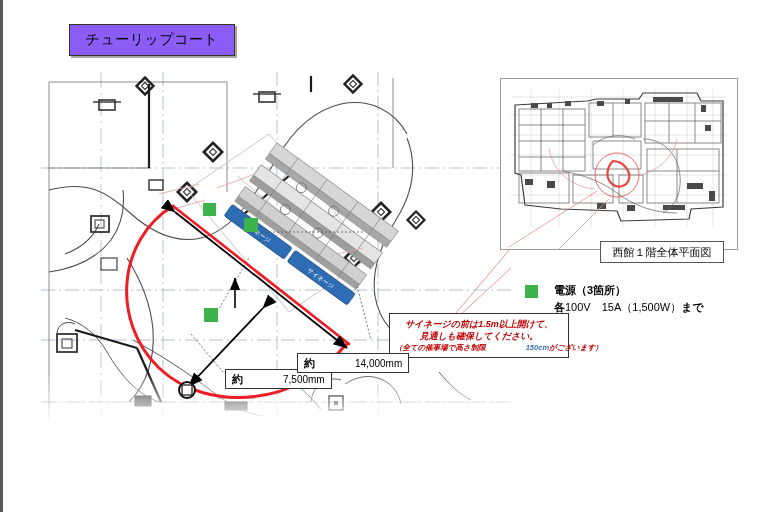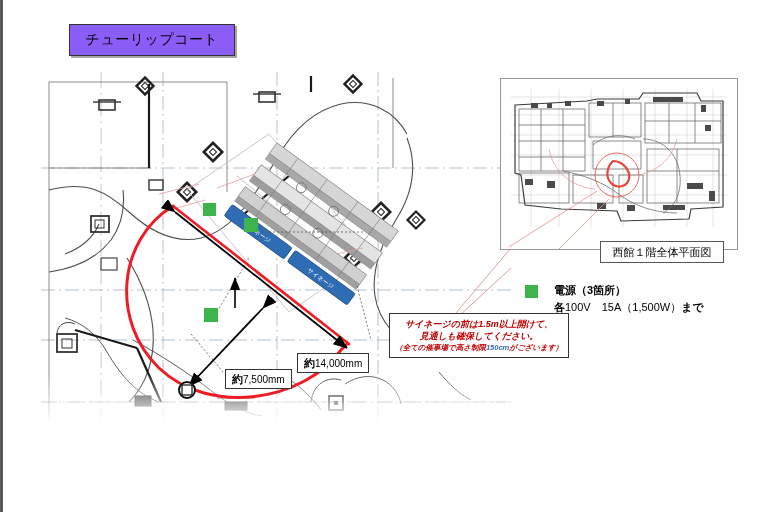--- a/index.html
+++ b/index.html
@@ -117,37 +117,37 @@
     white-space: nowrap;
   }
   #note-line-3 {
     font-size: 7.5px;
     font-weight: bold;
     color: #c00000;
     line-height: 1.35;
     white-space: nowrap;
     margin-top: 1px;
   }
-  #note-line-3 .hl { color: #3a6fb0; }
+  #note-line-3 .hl { color: #3a6fb0; padding-left: 40px; }
 
   
   .dim-box {
     position: absolute;
     border: 1px solid #333333;
     background: #ffffff;
     height: 20px;
     display: flex;
     align-items: center;
     justify-content: center;
     padding: 0 6px;
     box-sizing: border-box;
     white-space: nowrap;
   }
   .dim-box .approx { font-size: 11px; font-weight: bold; color: #000; }
-  .dim-box .value { font-size: 10px; color: #000; }
+  .dim-box .value { font-size: 10px; color: #000; margin-left: 40px; }
   #dim-7500 { left: 222px; top: 369px; }
   #dim-14000 { left: 294px; top: 353px; }
 
   
   #overlay-canvas {
     position: absolute;
     left: 38px; top: 72px;
     width: 470px; height: 352px;
     pointer-events: none;
   }

